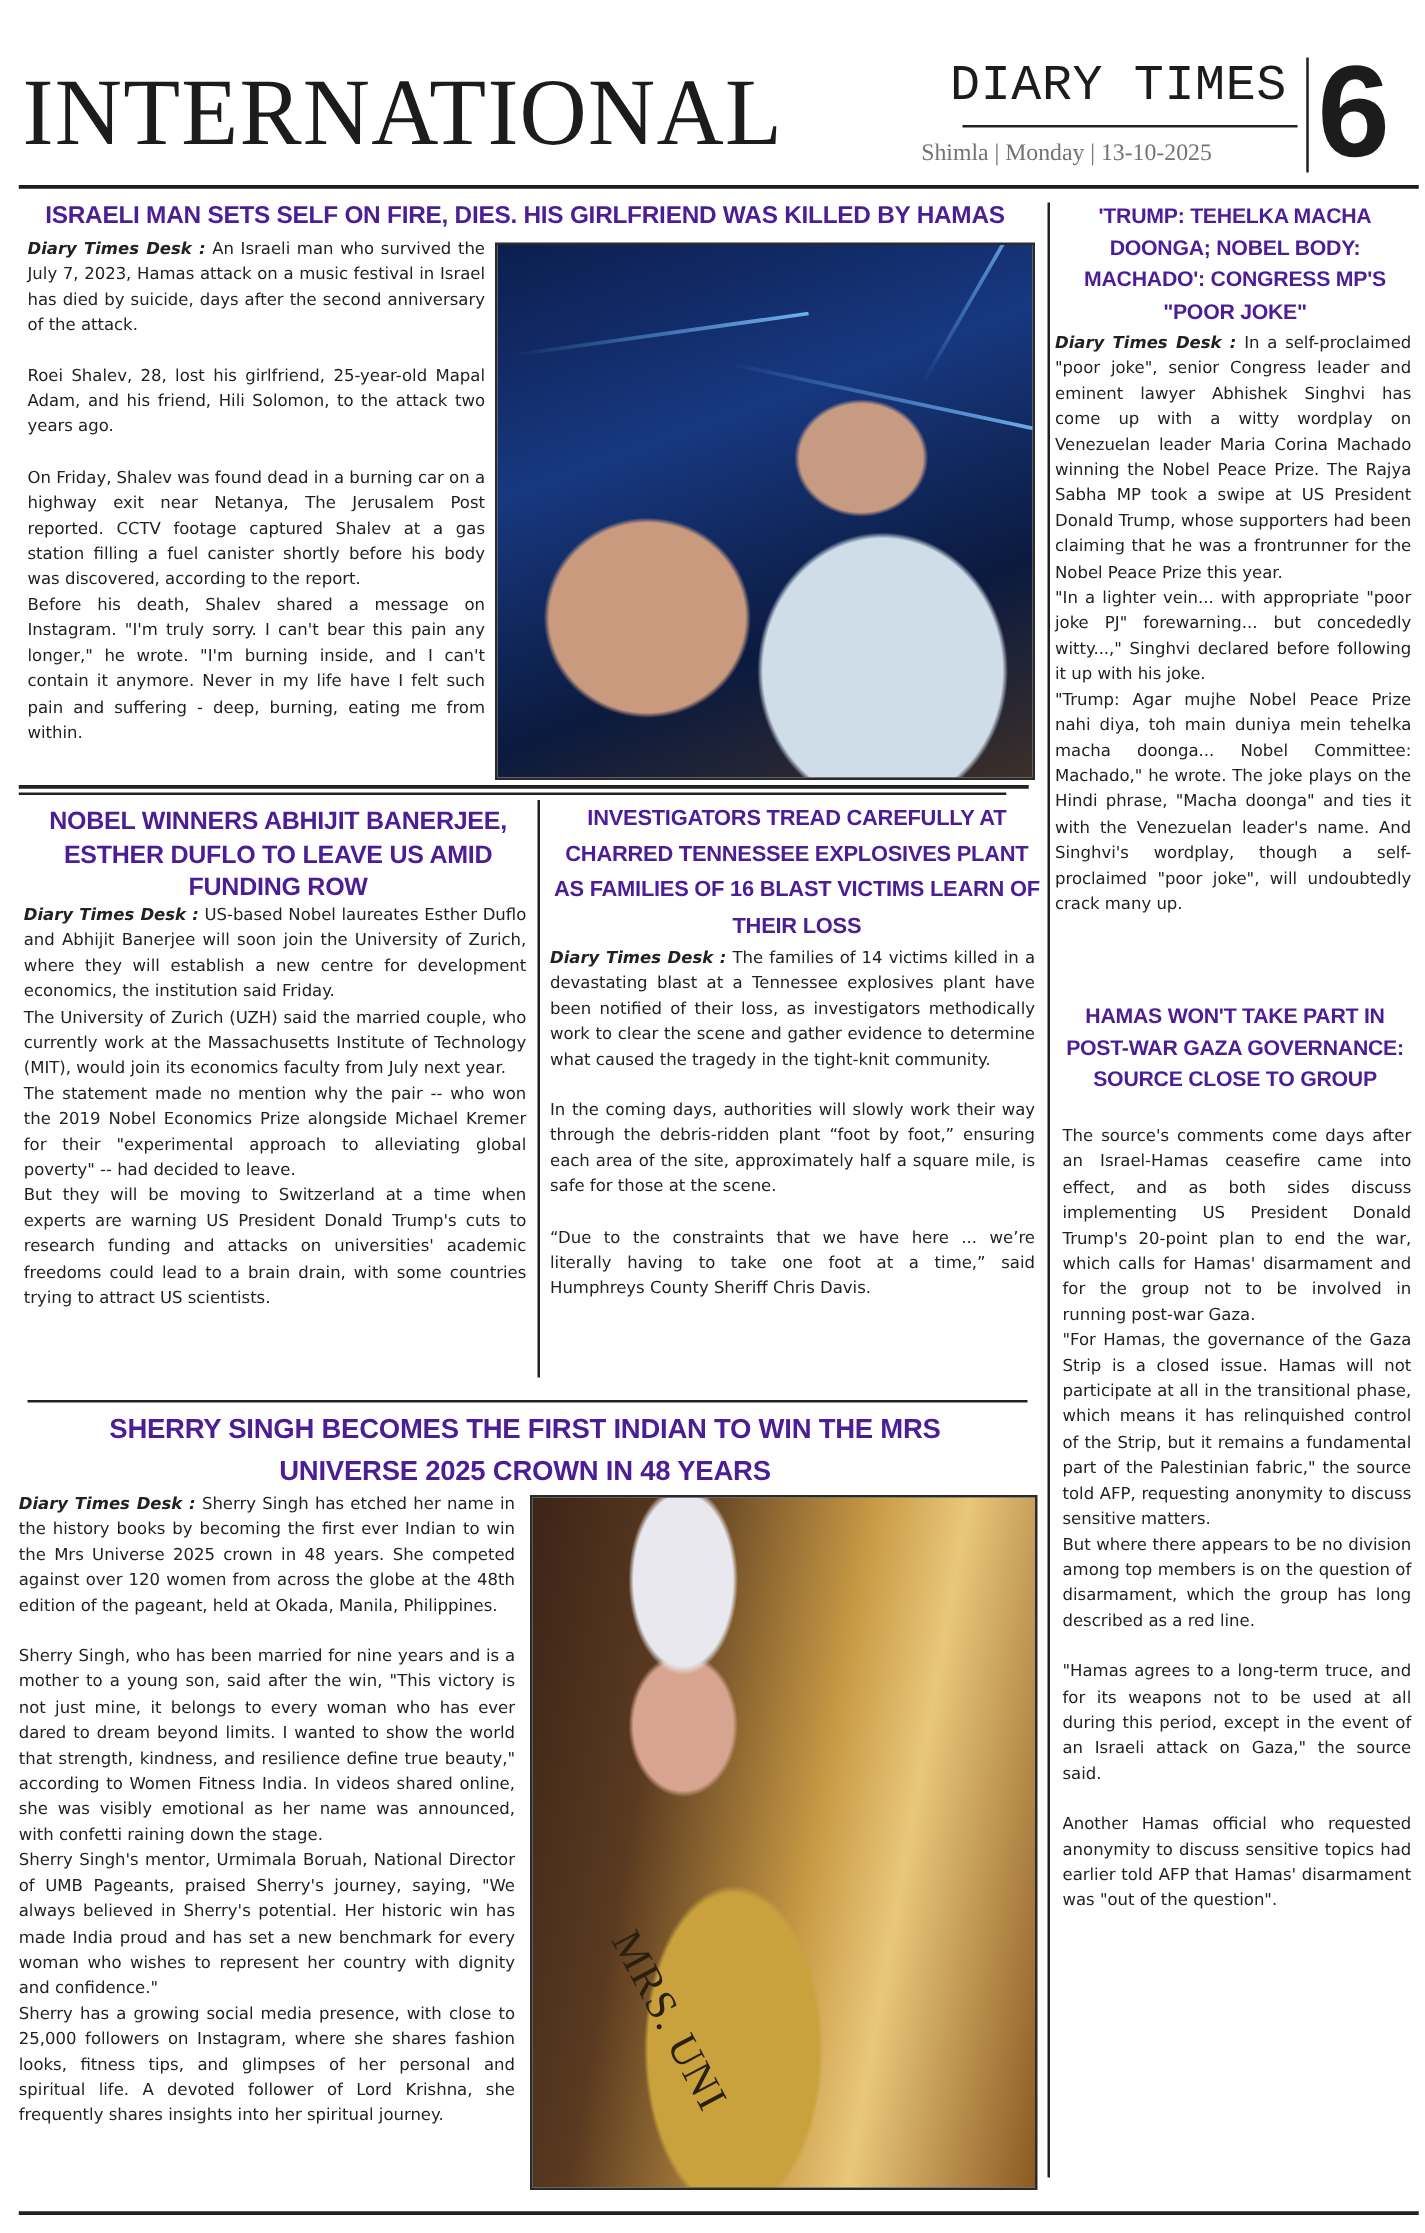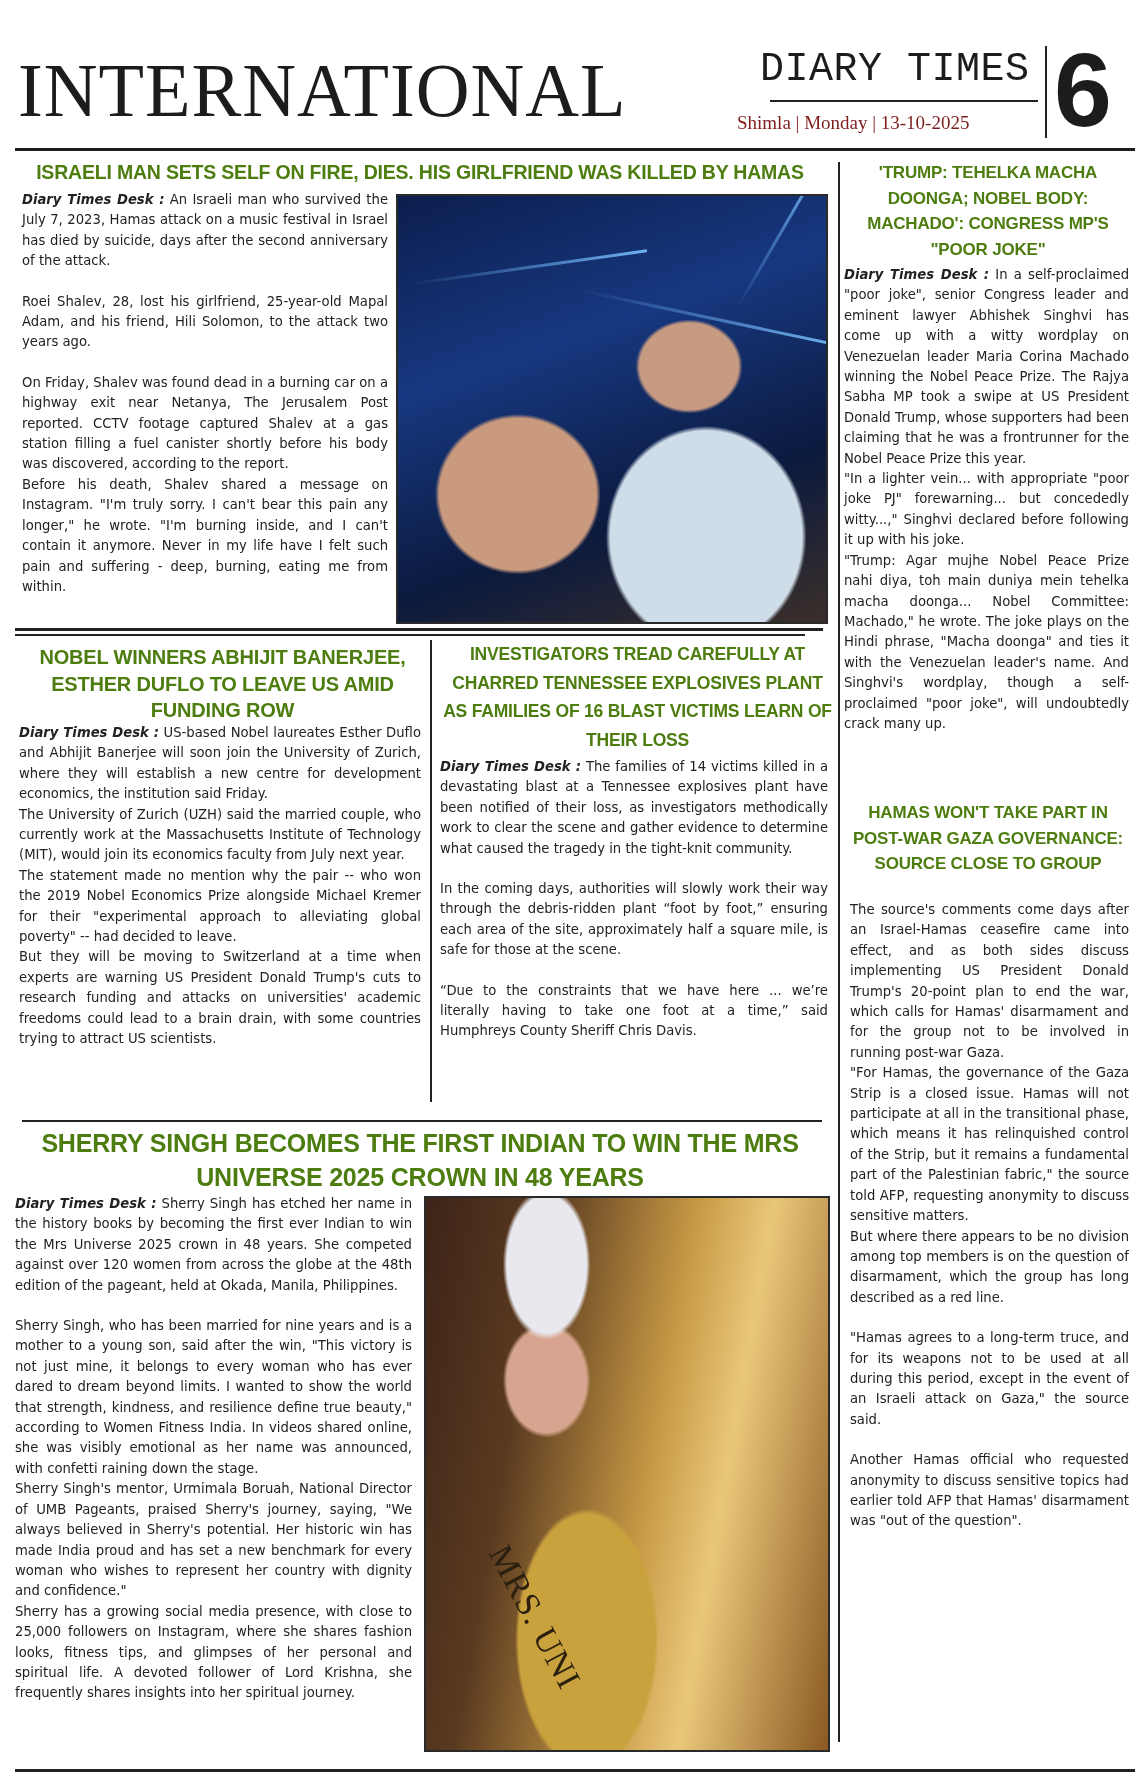--- a/index.html
+++ b/index.html
@@ -2,26 +2,26 @@
 <html><head>
 <meta charset="utf-8">
 <style>
   * { box-sizing: border-box; margin: 0; padding: 0; }
   html, body { width: 1140px; height: 1786px; background: #ffffff; overflow: hidden; }
   body { position: relative; font-family: "DejaVu Sans", sans-serif; color: #1e1e1e; }
 
   .masthead-section { position: absolute; left: 18px; top: 52px; font-family: "Liberation Serif", serif; font-size: 76px; letter-spacing: 1px; color: #1c1c1c; line-height: 1; transform: scaleX(0.98); transform-origin: left; }
   .masthead-paper { position: absolute; left: 760px; top: 50px; font-family: Liberation Mono, monospace; font-size: 40px; color: #1c1c1c; line-height: 1; letter-spacing: 0.5px; }
   .masthead-underline { position: absolute; left: 770px; top: 100px; width: 268px; height: 2px; background: #222; }
-  .masthead-dateline { position: absolute; left: 737px; top: 112px; font-family: "Liberation Serif", serif; font-size: 19px; color: #7f1d1d; }
+  .masthead-dateline { position: absolute; left: 737px; top: 112px; font-family: "Liberation Serif", serif; font-size: 19px; color: #737373; }
   .masthead-vline { position: absolute; left: 1045px; top: 46px; width: 2px; height: 92px; background: #222; }
   .masthead-page { position: absolute; left: 1054px; top: 38px; font-family: "Liberation Sans", sans-serif; font-weight: 700; font-size: 104px; line-height: 1; color: #1c1c1c; }
   .rule-top { position: absolute; left: 15px; top: 148px; width: 1120px; height: 3px; background: #1c1c1c; }
 
-  .headline { position: absolute; font-family: "Liberation Sans", sans-serif; font-weight: 700; color: #4d7c0f; text-align: center; line-height: 1.28; letter-spacing: -0.2px; }
+  .headline { position: absolute; font-family: "Liberation Sans", sans-serif; font-weight: 700; color: #4c1d95; text-align: center; line-height: 1.28; letter-spacing: -0.2px; }
   .body { position: absolute; font-family: "DejaVu Sans", sans-serif; font-size: 13.2px; line-height: 20.4px; text-align: justify; color: #222; }
   .body p { margin: 0; }
   .body p.gap { margin-top: 20px; }
   .desk { font-weight: 700; font-style: italic; }
 
   .vrule { position: absolute; width: 2px; background: #222; }
   .hrule { position: absolute; height: 2px; background: #222; }
 
   .photo { position: absolute; border: 2px solid #2a2a2a; overflow: hidden; }
   .photo-couple { background:
@@ -105,21 +105,21 @@
   <div class="body" style="left:440px; top:757px; width:388px;">
     <p><span class="desk">Diary Times Desk :</span> <span>The families of 14 victims killed in a devastating blast at a Tennessee explosives plant have been notified of their loss, as investigators methodically work to clear the scene and gather evidence to determine what caused the tragedy in the tight-knit community.</span></p>
     <p class="gap">In the coming days, authorities will slowly work their way through the debris-ridden plant “foot by foot,” ensuring each area of the site, approximately half a square mile, is safe for those at the scene.</p>
     <p class="gap">“Due to the constraints that we have here ... we’re literally having to take one foot at a time,” said Humphreys County Sheriff Chris Davis.</p>
   </div>
 </div>
 
 <div class="hrule" style="left:22px; top:1120px; width:800px;"></div>
 
 <div>
-  <div class="headline" style="left:40px; top:1126px; width:760px; font-size:25px; line-height:34px;">SHERRY SINGH BECOMES THE FIRST INDIAN TO WIN THE MRS UNIVERSE 2025 CROWN IN 48 YEARS</div>
+  <div class="headline" style="left:40px; top:1126px; width:760px; font-size:22px; line-height:34px;">SHERRY SINGH BECOMES THE FIRST INDIAN TO WIN THE MRS UNIVERSE 2025 CROWN IN 48 YEARS</div>
   <div class="body" style="left:15px; top:1194px; width:397px;">
     <p><span class="desk">Diary Times Desk :</span> <span>Sherry Singh has etched her name in the history books by becoming the first ever Indian to win the Mrs Universe 2025 crown in 48 years. She competed against over 120 women from across the globe at the 48th edition of the pageant, held at Okada, Manila, Philippines.</span></p>
     <p class="gap">Sherry Singh, who has been married for nine years and is a mother to a young son, said after the win, "This victory is not just mine, it belongs to every woman who has ever dared to dream beyond limits. I wanted to show the world that strength, kindness, and resilience define true beauty," according to Women Fitness India. In videos shared online, she was visibly emotional as her name was announced, with confetti raining down the stage.</p>
     <p>Sherry Singh's mentor, Urmimala Boruah, National Director of UMB Pageants, praised Sherry's journey, saying, "We always believed in Sherry's potential. Her historic win has made India proud and has set a new benchmark for every woman who wishes to represent her country with dignity and confidence."</p>
     <p>Sherry has a growing social media presence, with close to 25,000 followers on Instagram, where she shares fashion looks, fitness tips, and glimpses of her personal and spiritual life. A devoted follower of Lord Krishna, she frequently shares insights into her spiritual journey.</p>
   </div>
   <div class="photo photo-crown" style="left:424px; top:1196px; width:406px; height:556px;" aria-label="Woman wearing a crystal crown and a 'MRS. UNIVERSE' sash in a gold gown">
     <div class="sash-text">MRS. UNI</div>
   </div>
 </div>

